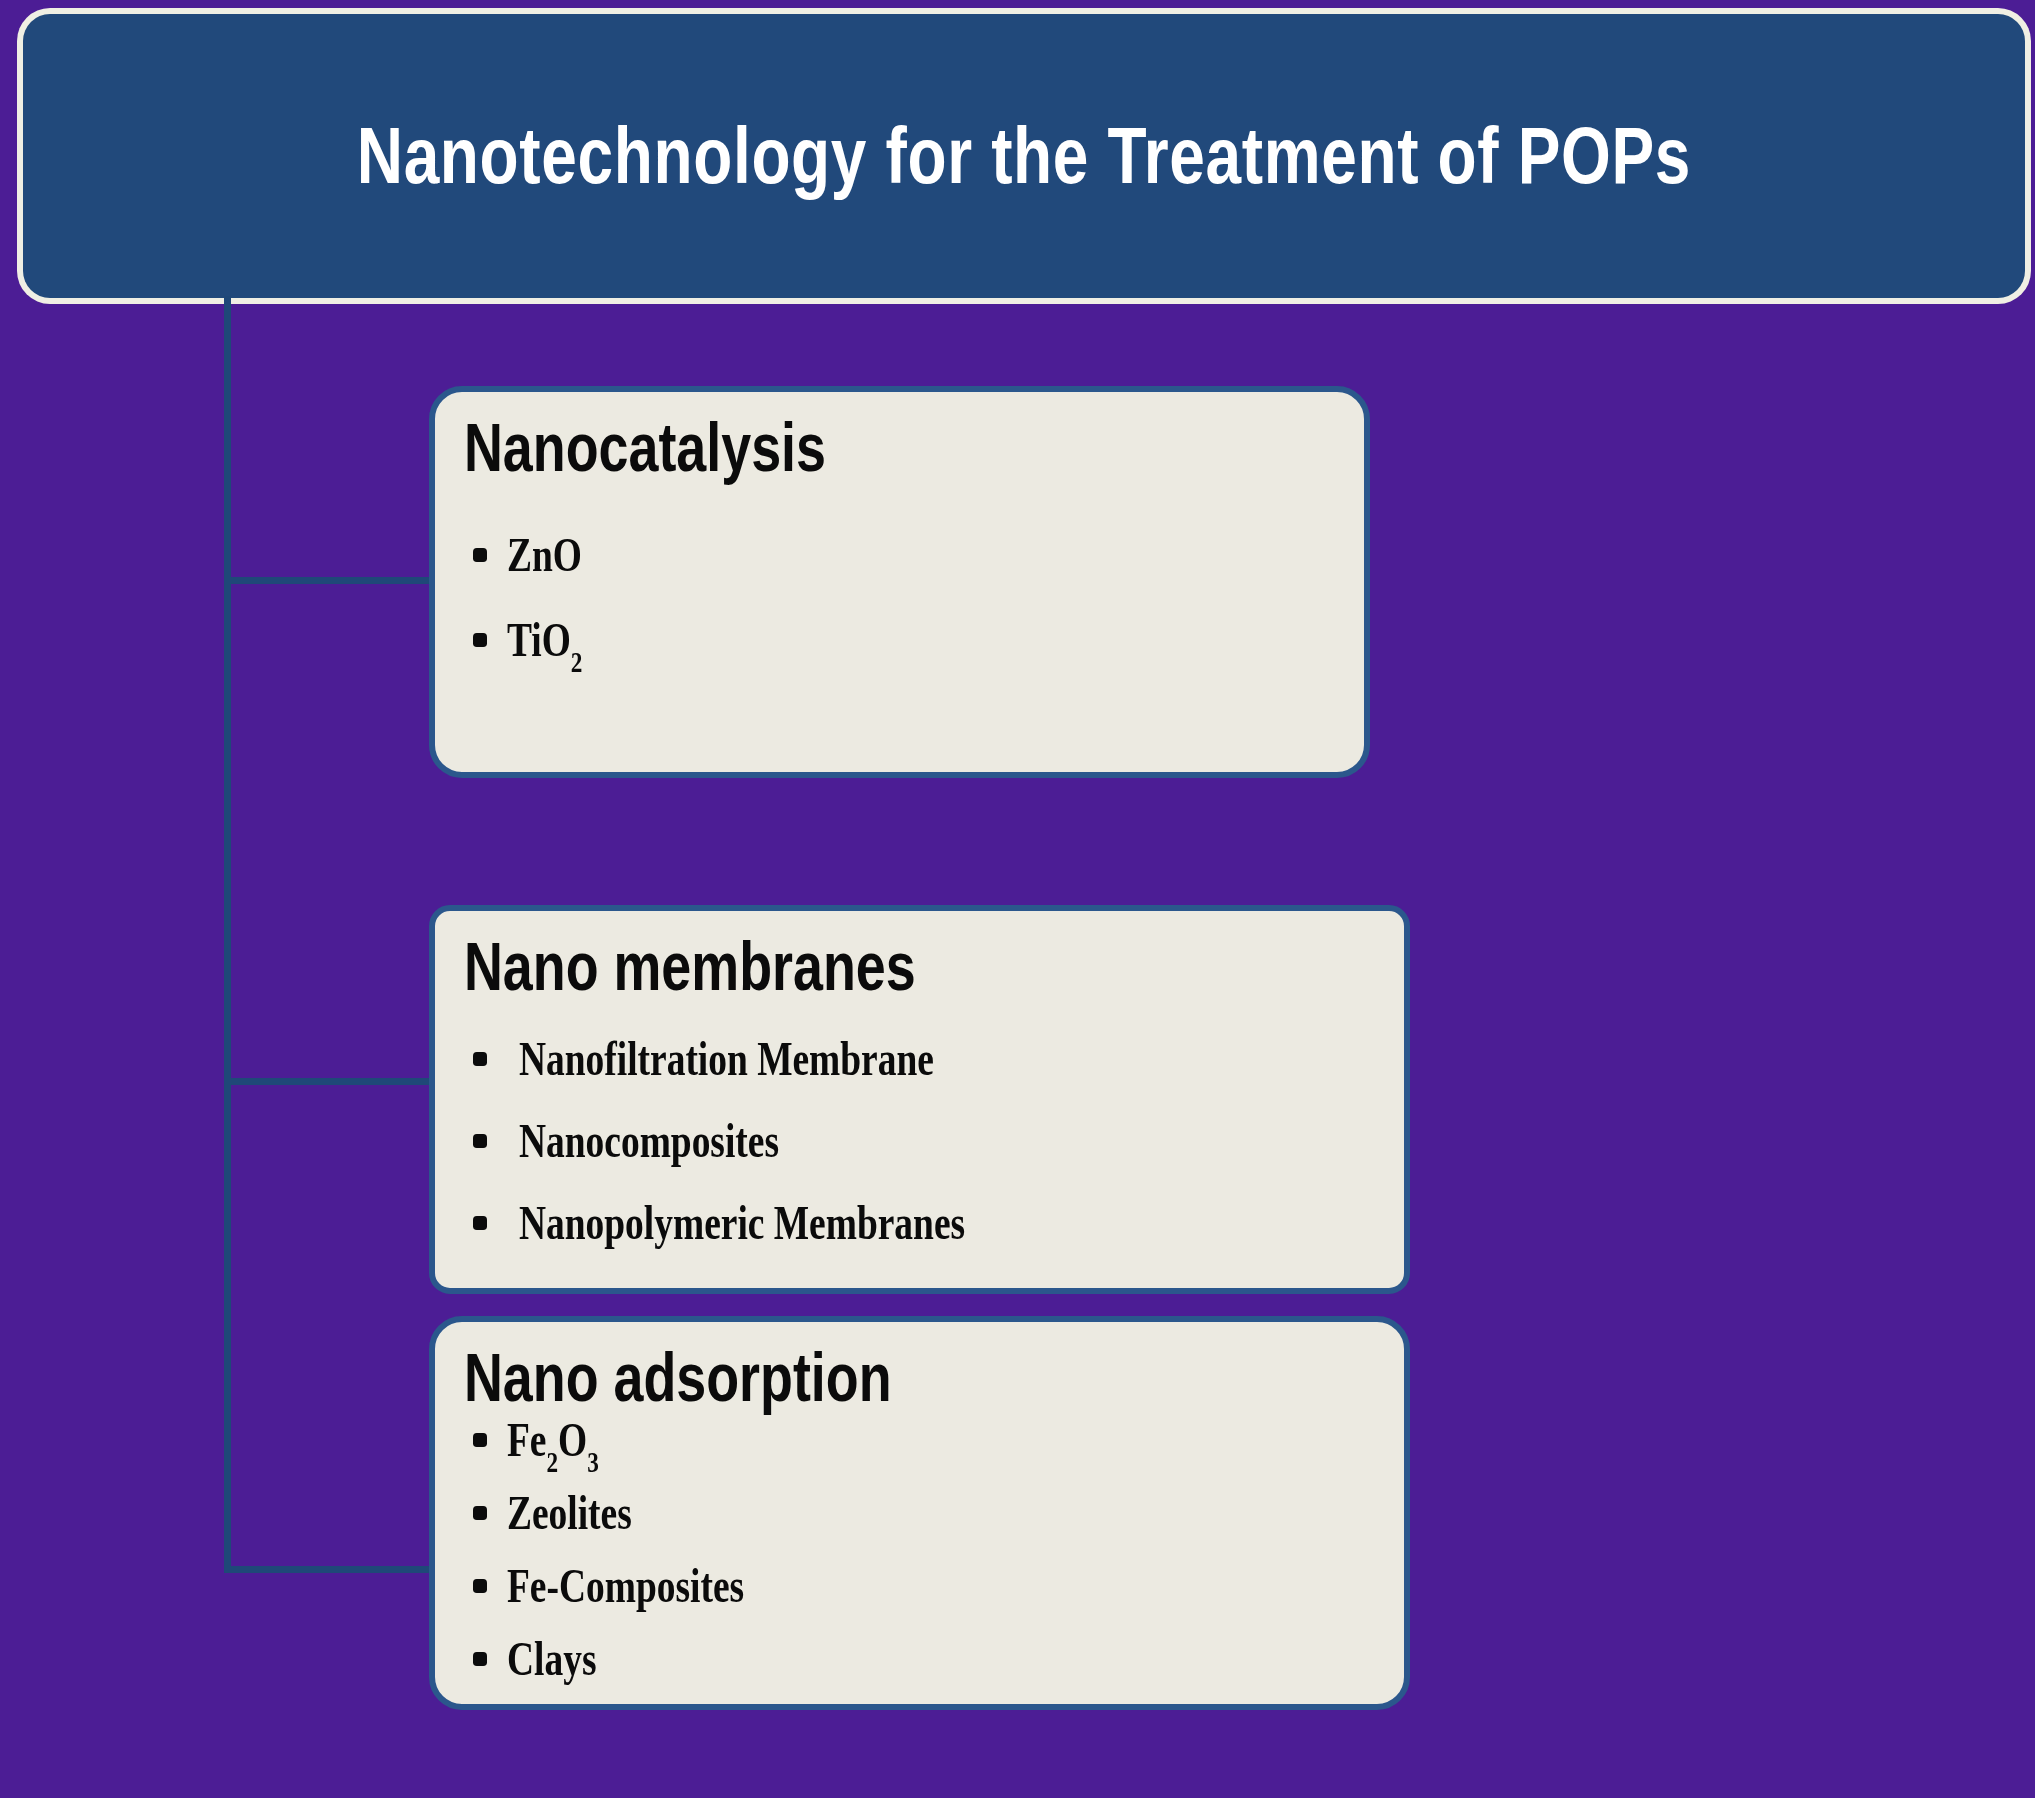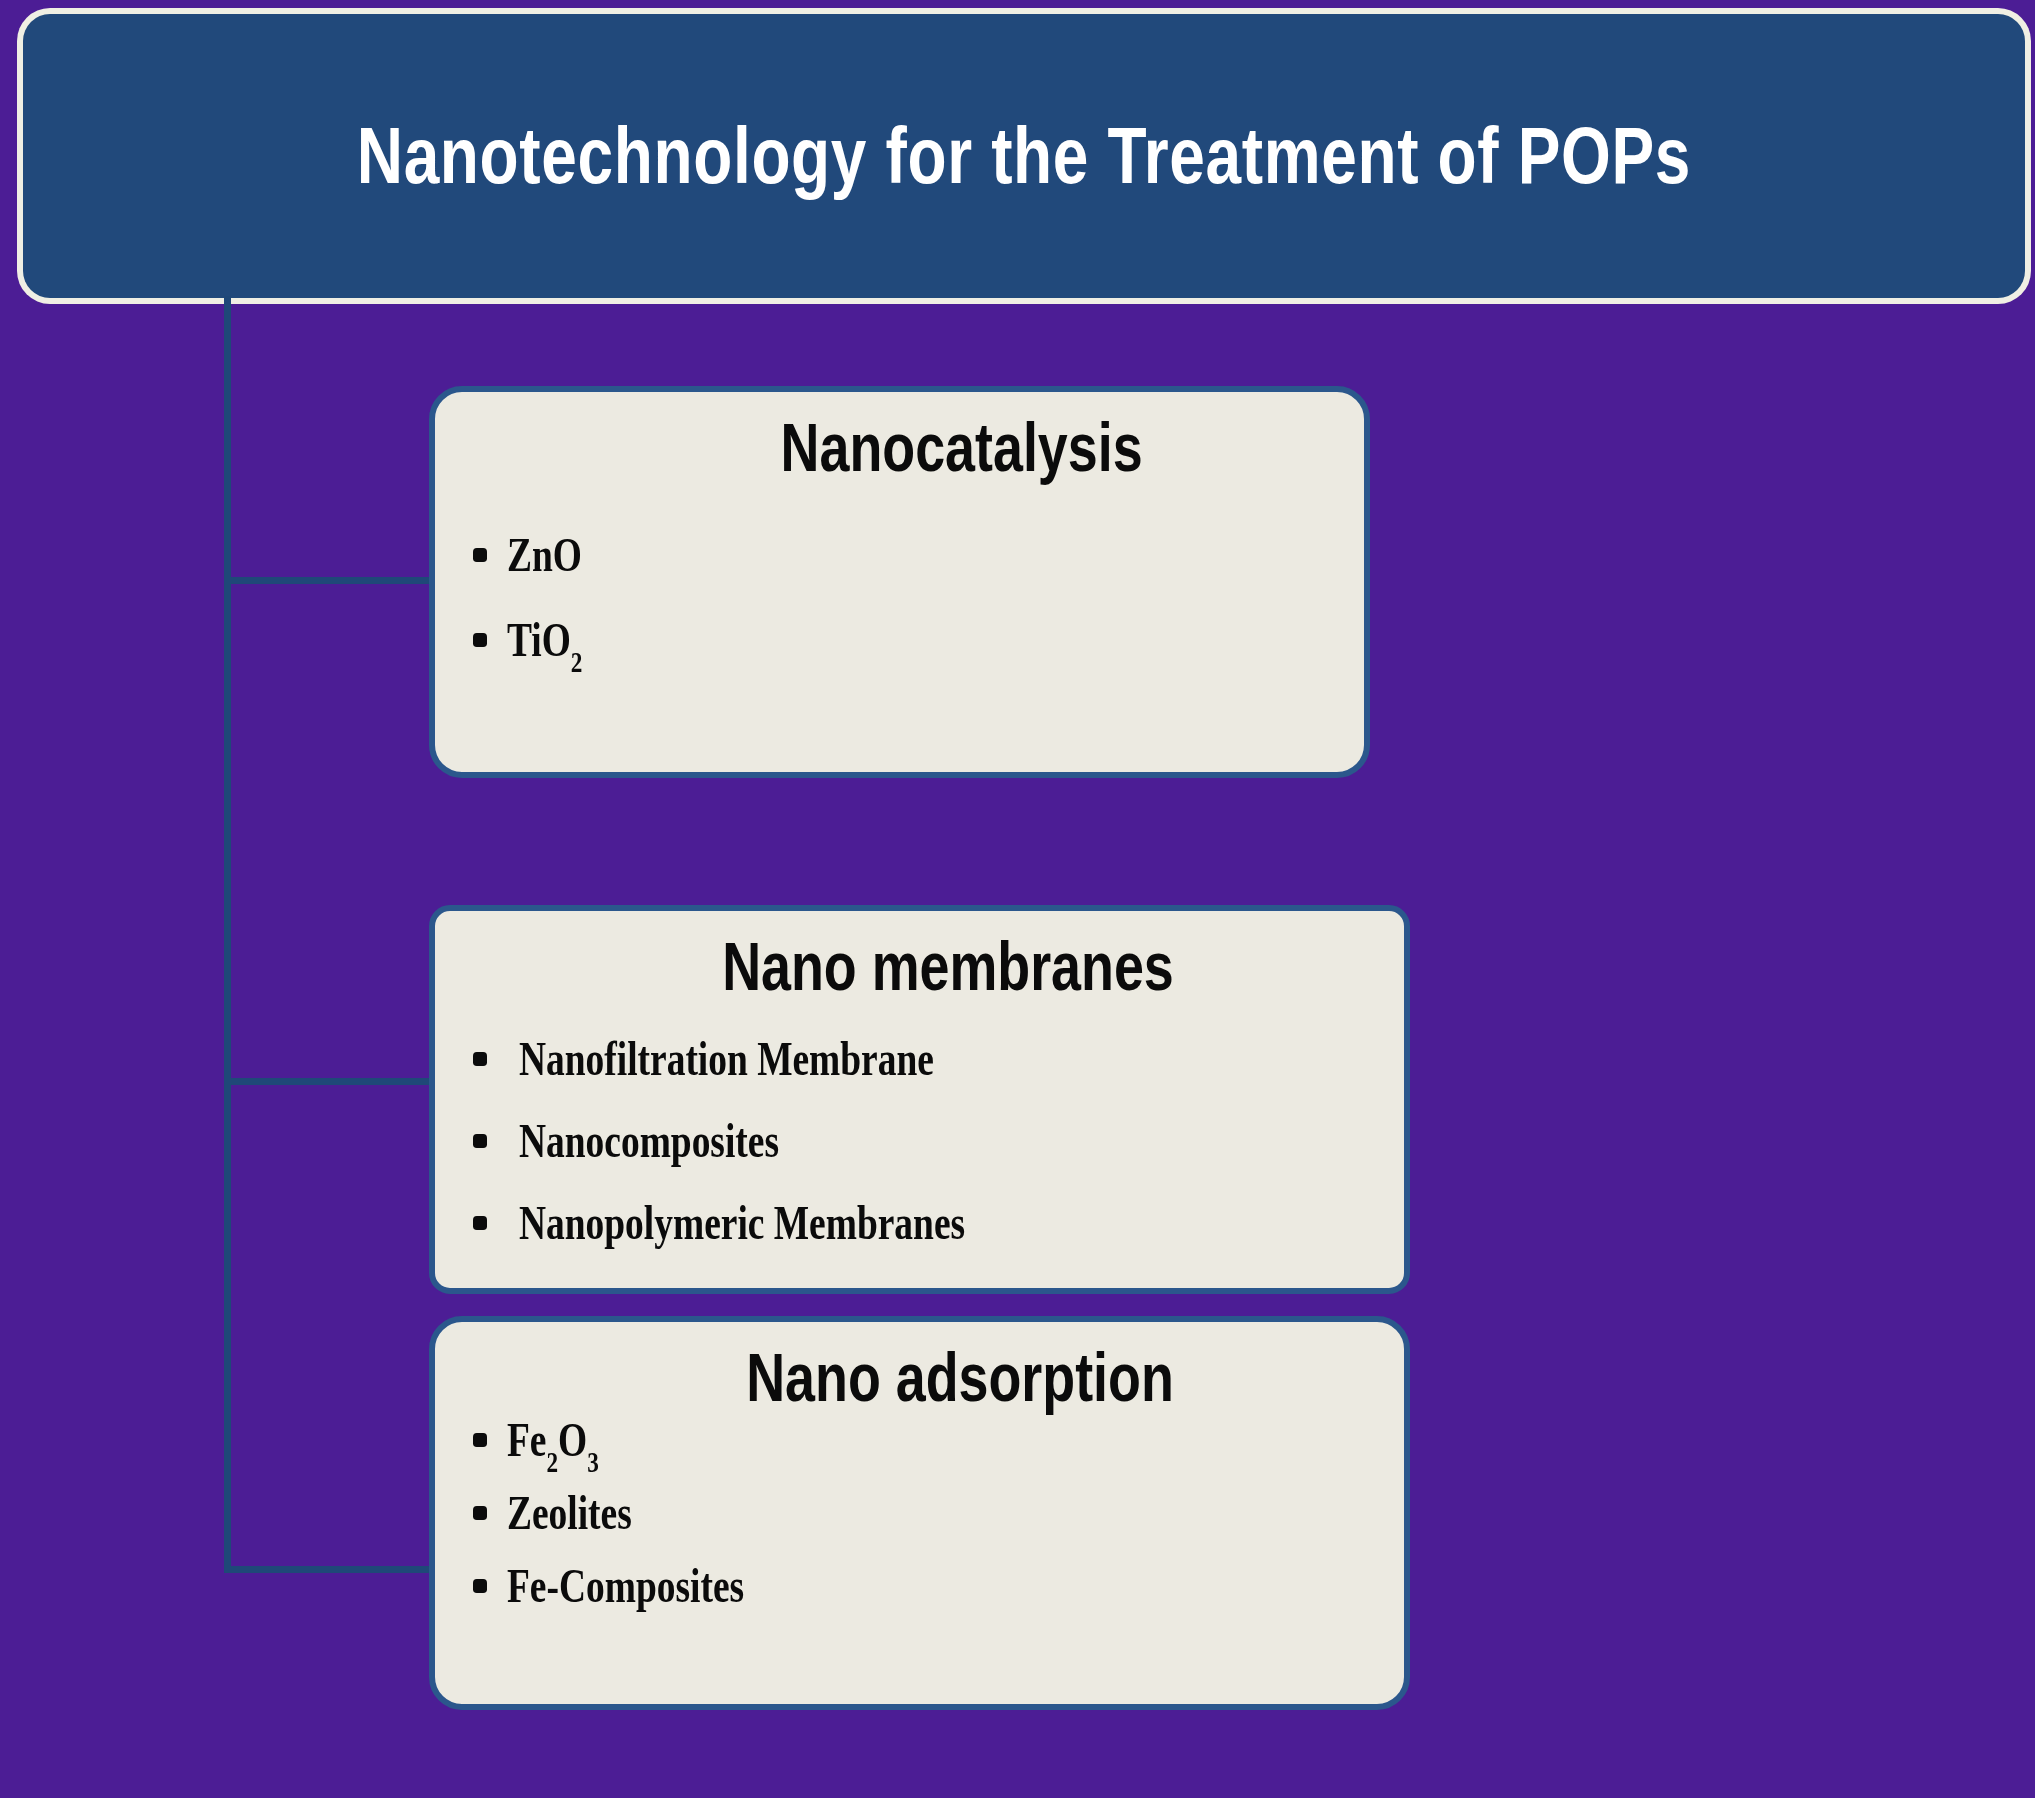--- a/index.html
+++ b/index.html
@@ -48,21 +48,20 @@
   .branch.b2{top:1078px;}
   .branch.b3{top:1566px;}
   
   .node{
     position:absolute;left:429px;
     background:var(--box-fill);
     border:6px solid var(--box-border);
     border-radius:33px;
     box-sizing:border-box;
     color:var(--body-text);
-    text-align:right;
   }
   .node.n1{top:386px;width:941px;height:392px;}
   .node.n2{top:905px;width:981px;height:389px;border-radius:21px;}
   .node.n3{top:1316px;width:981px;height:394px;}
   .node-inner{padding:19.6px 30px 0 29px;}
   .box-title{
     font-size:69px;font-weight:bold;line-height:1.05;
     white-space:nowrap;
     transform:scaleX(0.78);
     transform-origin:left center;
@@ -161,18 +160,22 @@
             <span class="item-text"><span>Fe</span><sub>2</sub><span>O</span><sub>3</sub></span>
           </li>
           <li>
             <span class="bullet"></span>
             <span class="item-text"><span>Zeolites</span></span>
           </li>
           <li>
             <span class="bullet"></span>
             <span class="item-text"><span>Fe-Composites</span></span>
           </li>
+          <li>
+            <span class="bullet"></span>
+            <span class="item-text"><span>Clays</span></span>
+          </li>
         </ul>
     </div>
   </div>
 
 </div>
 
 
 </body></html>

